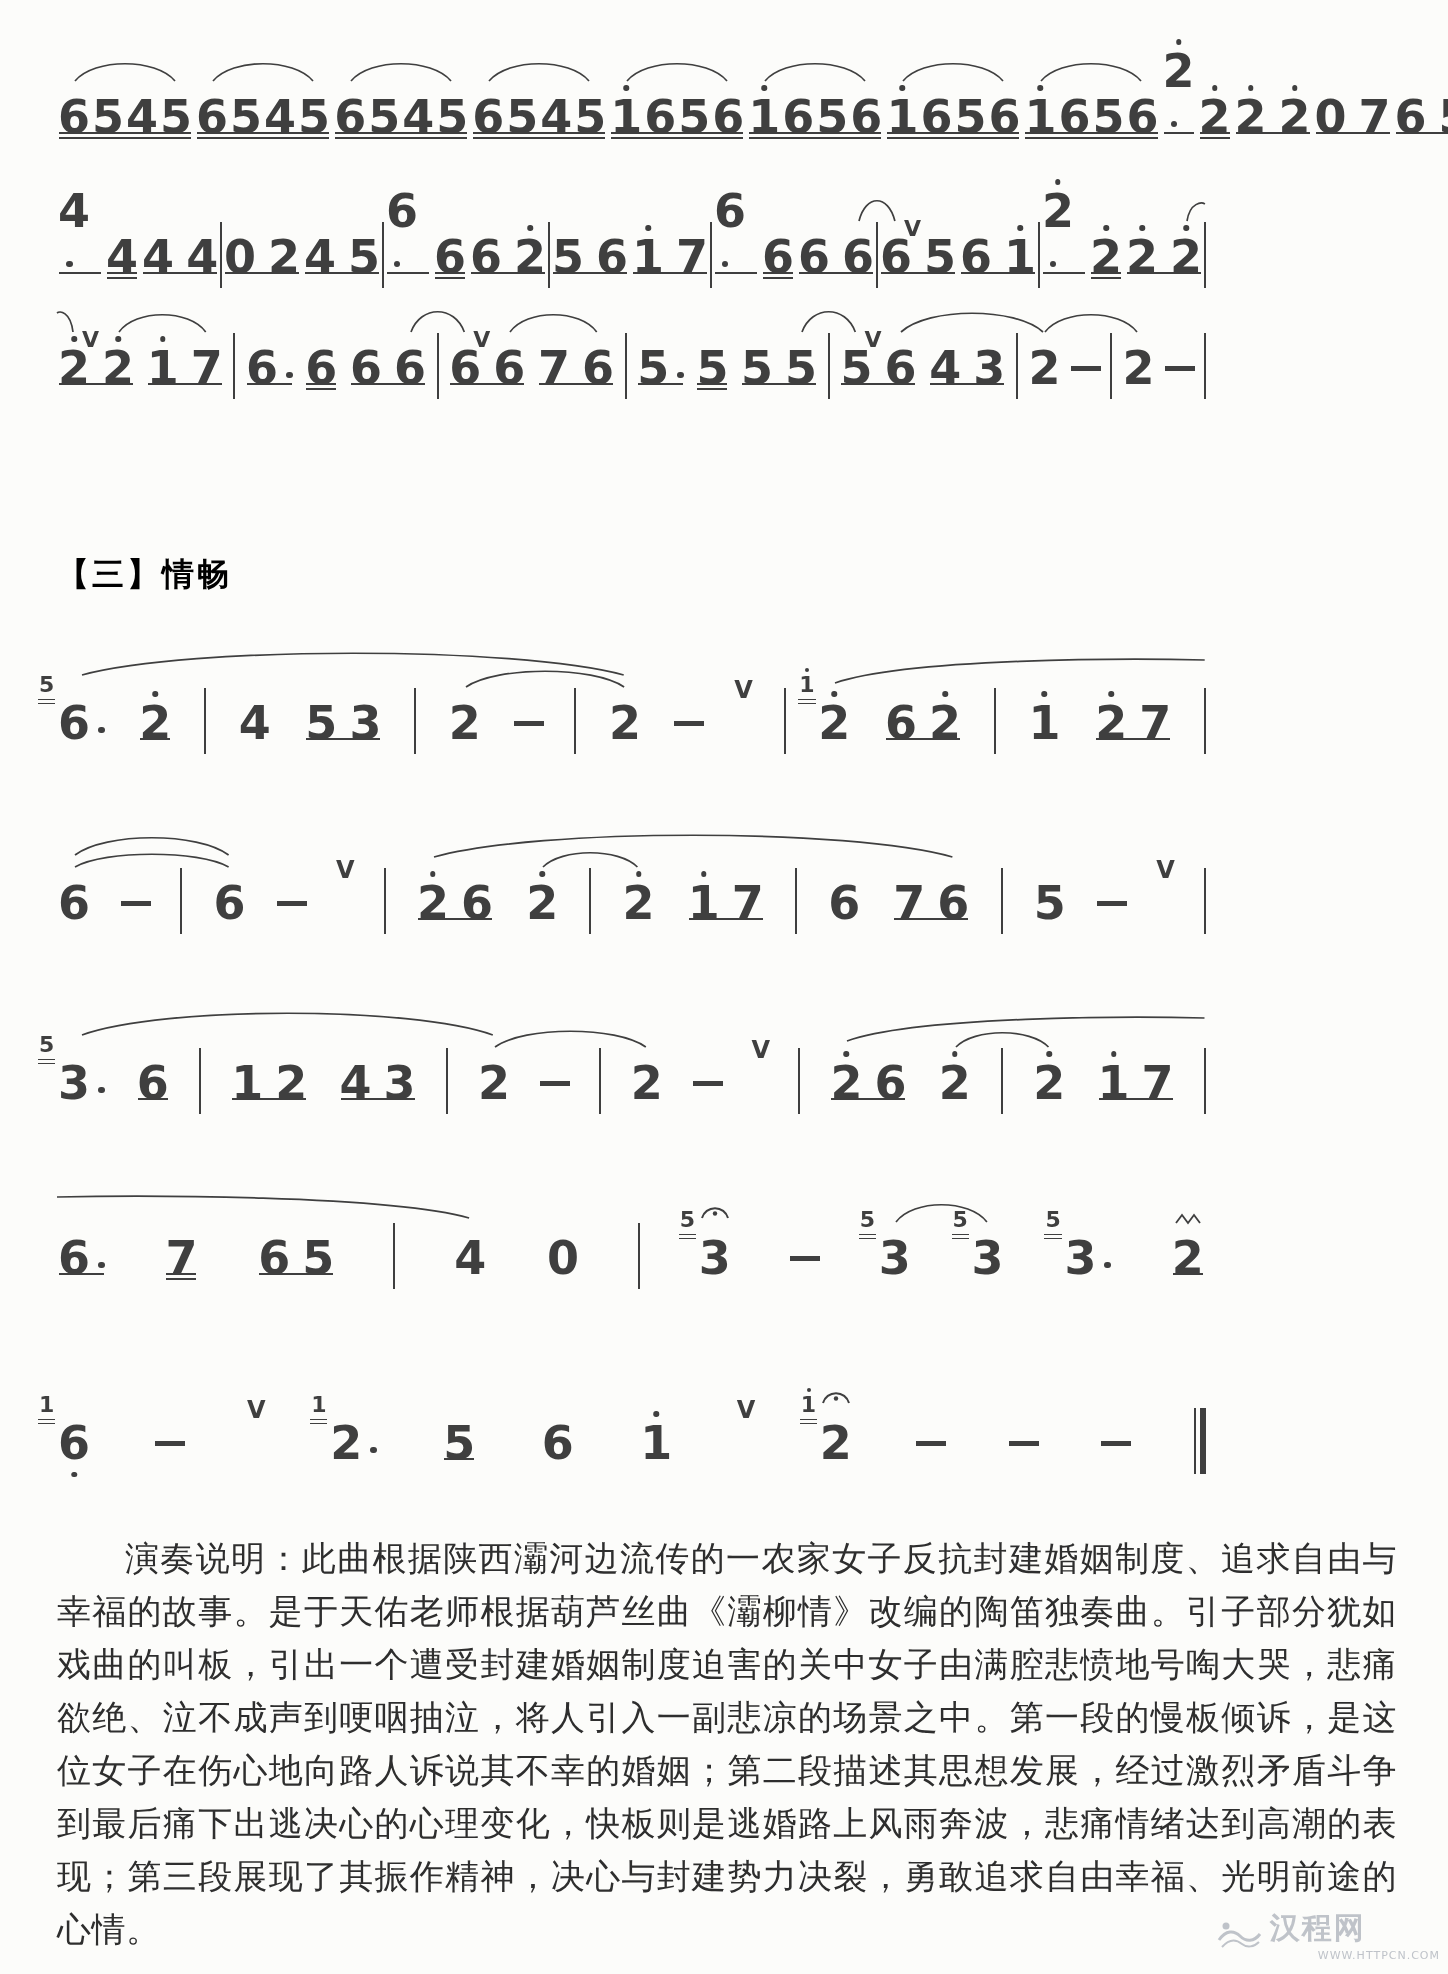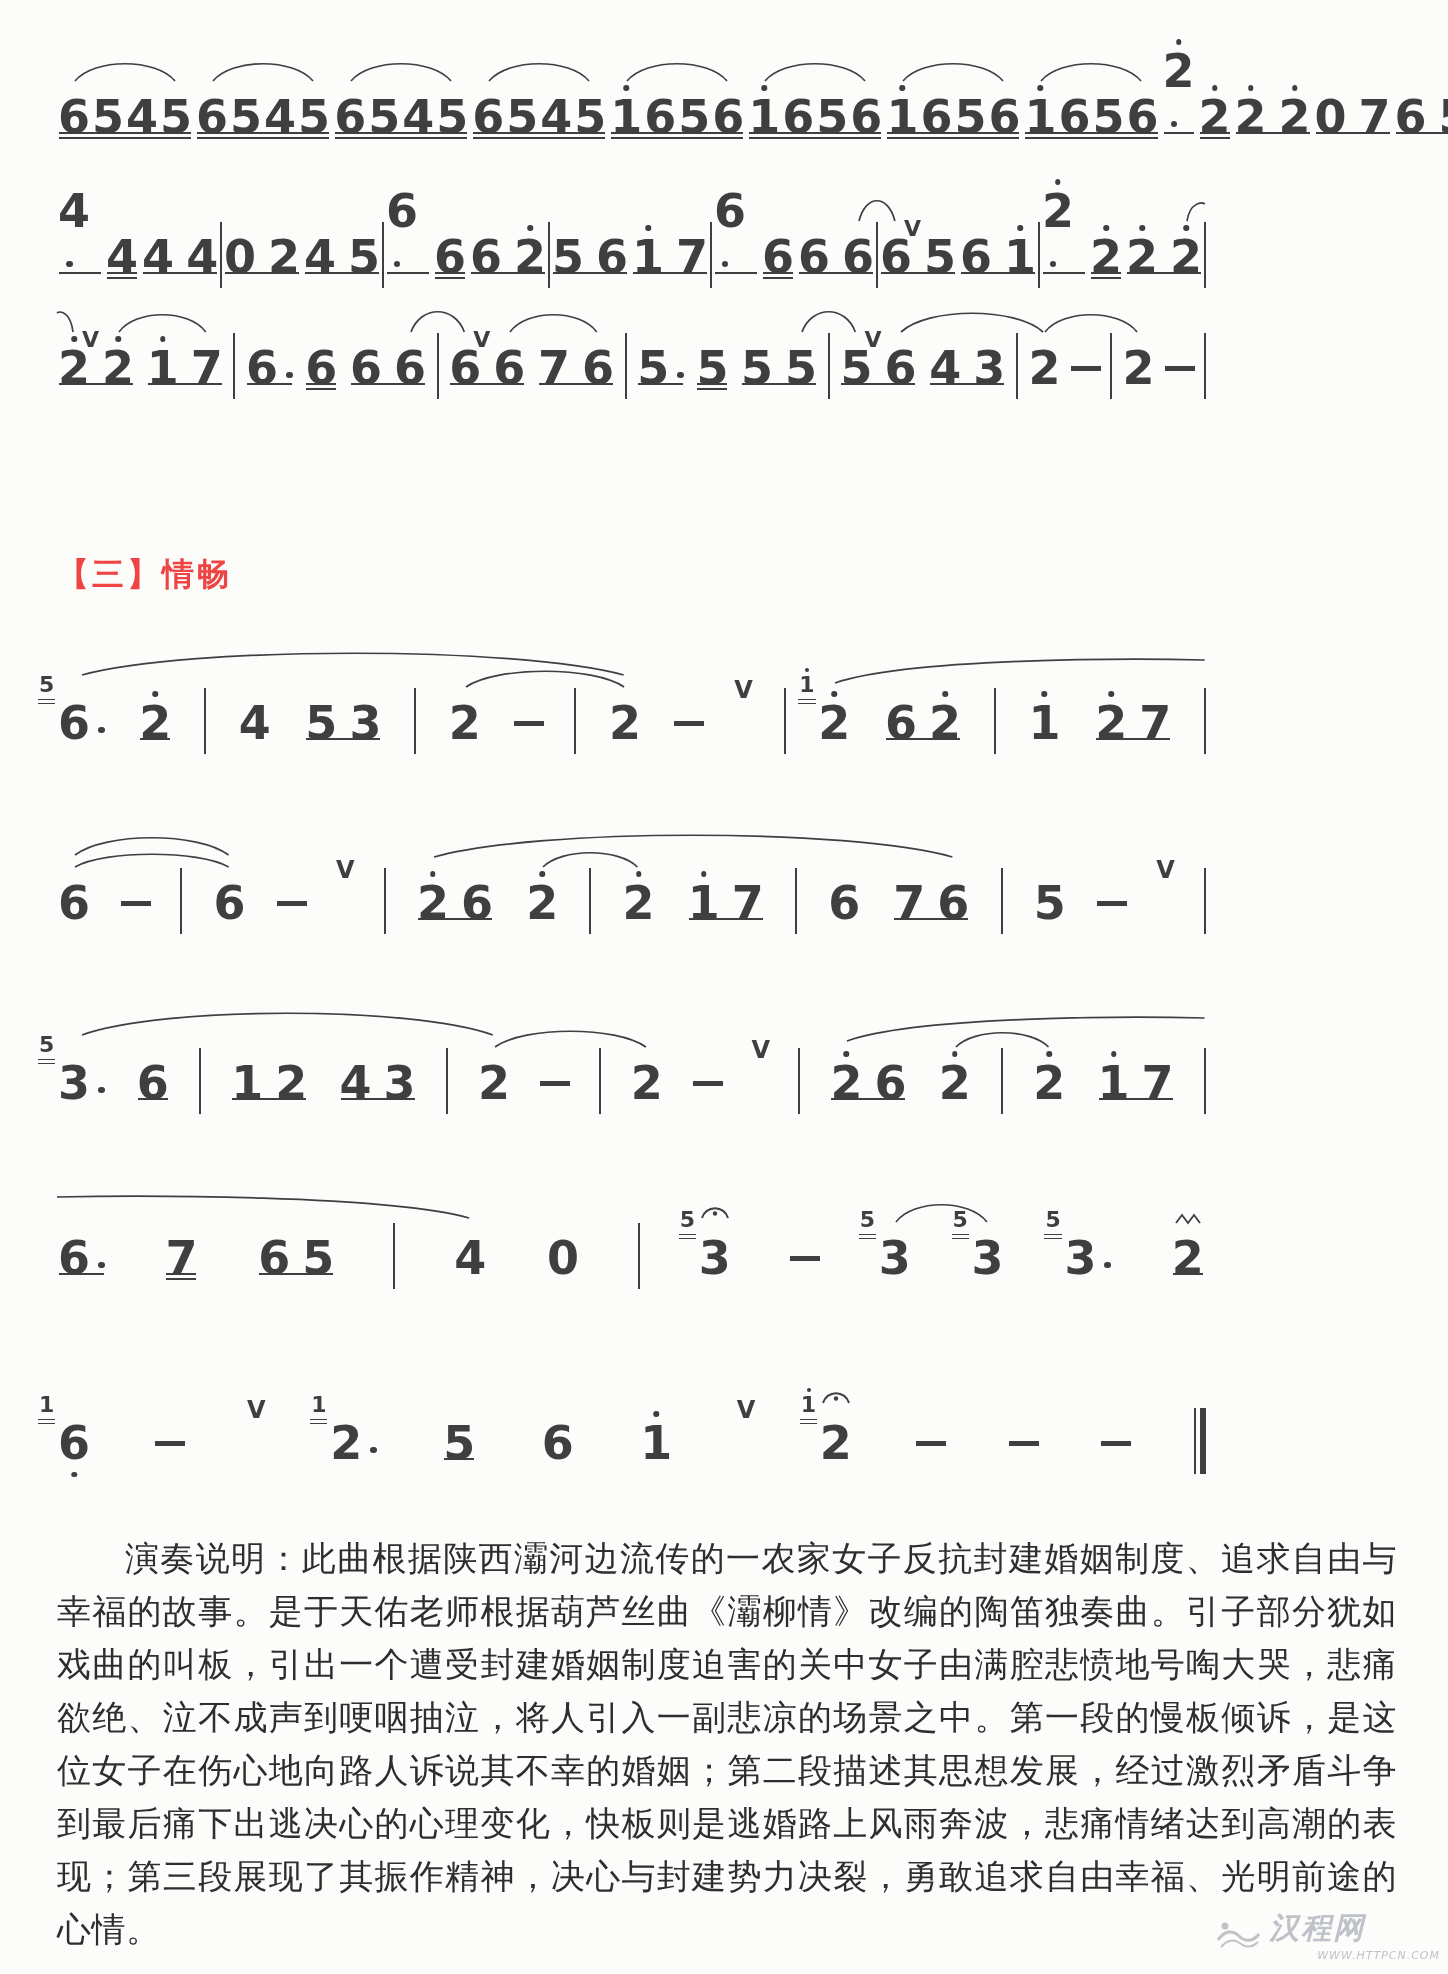--- a/index.html
+++ b/index.html
@@ -36,25 +36,25 @@
   .endbar{display:inline-flex;gap:4px;align-items:flex-end;margin-bottom:-8px;}
   .endbar i{display:inline-block;height:66px;background:var(--ink);}
   .endbar .thin{width:2px;} .endbar .thick{width:6px;}
   .dash{display:inline-block;width:30px;height:5px;background:var(--ink);margin-bottom:20px;}
   .vitem{display:inline-block;font-size:24px;font-weight:600;margin-bottom:44px;line-height:1;}
   .vb{position:absolute;top:-16px;left:-20px;font-size:22px;font-weight:600;line-height:1;}
   .fer{position:absolute;top:-32px;left:50%;transform:translateX(-50%);line-height:0;}
   .tr{position:absolute;top:-26px;left:50%;transform:translateX(-50%);line-height:0;}
   .slur{position:absolute;line-height:0;pointer-events:none;}
   
-  .sec{position:absolute;left:57px;top:553px;font-size:32px;font-weight:600;letter-spacing:3px;color:#ef4444;}
+  .sec{position:absolute;left:57px;top:553px;font-size:32px;font-weight:600;letter-spacing:3px;color:#000000;}
   .desc{position:absolute;left:57px;top:1532px;width:1340px;margin:0;font-size:34px;line-height:53px;
         letter-spacing:.5px;text-align:justify;text-indent:2em;color:#2e2e2e;
         font-family:"DejaVu Serif","Liberation Serif",serif;}
-  .wm{position:absolute;right:8px;bottom:12px;display:flex;align-items:center;gap:8px;color:#bfc3c9;font-style:italic;}
+  .wm{position:absolute;right:8px;bottom:12px;display:flex;align-items:center;gap:8px;color:#bfc3c9;}
   .wm-name{font-size:30px;font-weight:700;letter-spacing:2px;}
   .wm-url{font-size:11px;letter-spacing:1px;text-align:right;margin-left:48px;}
 </style>
 </head>
 <body>
 
 <div class="page">
   <div id="score">
       <div class="mline">
         <span class="grp tight">

